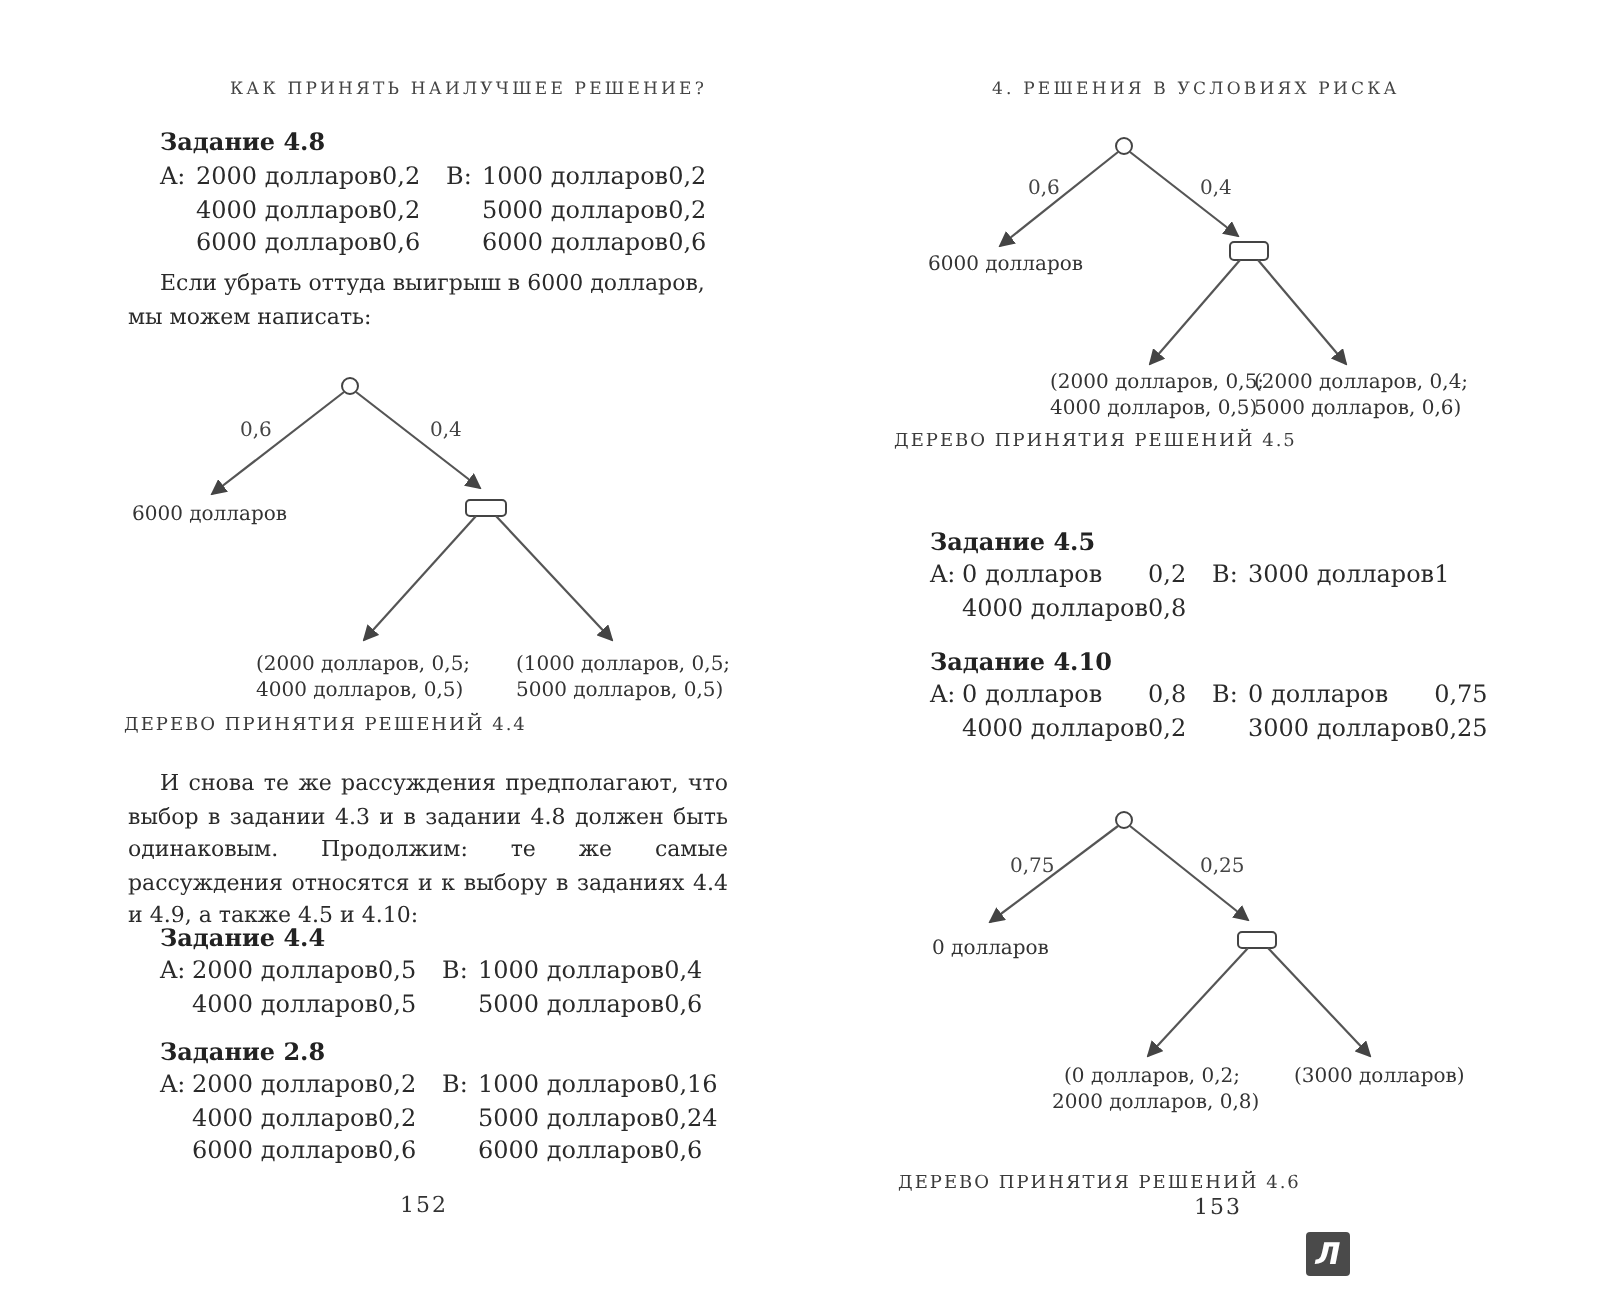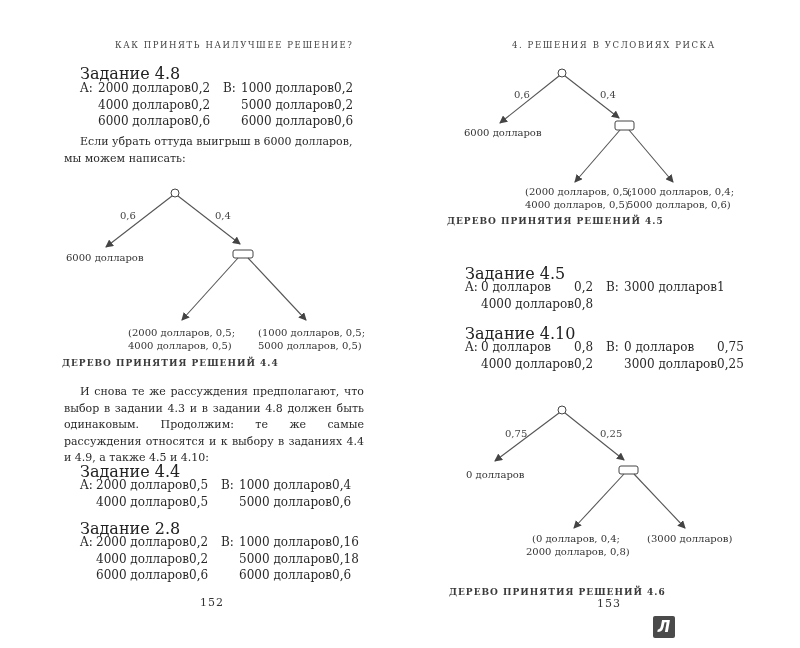--- a/index.html
+++ b/index.html
@@ -6,26 +6,26 @@
   body {
     width: 800px; height: 648px; position: relative; overflow: hidden;
     background: #ffffff; color: #2a2a2a;
     font-family: "DejaVu Serif", "Liberation Serif", serif;
   }
   .abs { position: absolute; white-space: nowrap; }
   .runhead {
     font-size: 8.5px; letter-spacing: 1.6px; color: #444;
     text-transform: uppercase;
   }
-  .task-title { font-weight: normal; font-size: 16px; color: #222; }
+  .task-title { font-weight: bold; font-size: 12px; color: #222; }
   .tbl { font-size: 12px; line-height: 16.5px; color: #2a2a2a; }
   .tbl td { padding: 0; vertical-align: top; }
   .para { font-size: 11px; line-height: 16.5px; color: #2a2a2a; white-space: normal; }
   .caption {
-    font-weight: bold; font-size: 9px; letter-spacing: 1px; color: #3a3a3a;
+    font-weight: normal; font-size: 9px; letter-spacing: 1px; color: #3a3a3a;
     text-transform: uppercase; font-variant: small-caps;
   }
   .small { font-size: 10px; color: #333; line-height: 13px; text-align: center; }
   .plabel { font-size: 10px; color: #444; }
   .pagenum { font-size: 11px; color: #333; letter-spacing: 1px; }
   svg.tree { position: absolute; left: 0; top: 0; overflow: visible; }
   .logo {
     position: absolute; width: 22px; height: 22px; background: #4a4a4a;
     border-radius: 2px; color: #fff; font-family: "DejaVu Sans", sans-serif;
     font-weight: bold; font-style: italic; font-size: 15px; line-height: 22px; text-align: center;
@@ -129,38 +129,38 @@
       <td style="width:18px">B:</td>
       <td style="width:84px">1000 долларов</td>
       <td>0,16</td>
     </tr>
     <tr>
       <td></td>
       <td>4000 долларов</td>
       <td>0,2</td>
       <td></td>
       <td>5000 долларов</td>
-      <td>0,18</td>
+      <td>0,24</td>
     </tr>
     <tr>
       <td></td>
       <td>6000 долларов</td>
       <td>0,6</td>
       <td></td>
       <td>6000 долларов</td>
       <td>0,6</td>
     </tr>
   </tbody>
     </table>
 
   <div class="abs pagenum" style="left:200px; top:596px;">152</div>
 </div>
 
 <div>
-  <div class="abs runhead" style="left:512px; top:40px;">4. Решения в условиях риска</div>
+  <div class="abs runhead" style="left:496px; top:40px;">4. Решения в условиях риска</div>
 
   <svg class="tree" width="800" height="648">
     <defs>
       <marker id="arr2" markerWidth="8" markerHeight="8" refX="7" refY="4" orient="auto" markerUnits="userSpaceOnUse">
         <path d="M0,0 L8,4 L0,8 Z" fill="#444"></path>
       </marker>
     </defs>
     <circle cx="562" cy="73" r="4" fill="#fff" stroke="#444" stroke-width="1"></circle>
     <line x1="559" y1="76" x2="500" y2="123" stroke="#555" stroke-width="1.1" marker-end="url(#arr2)"></line>
     <line x1="565" y1="76" x2="619" y2="118" stroke="#555" stroke-width="1.1" marker-end="url(#arr2)"></line>
@@ -176,21 +176,21 @@
     <line x1="634" y1="474" x2="685" y2="528" stroke="#555" stroke-width="1.1" marker-end="url(#arr2)"></line>
   </svg>
   <div class="abs plabel" style="left:514px; top:89px;">0,6</div>
   <div class="abs plabel" style="left:600px; top:89px;">0,4</div>
   <div class="abs small" style="left:464px; top:126px;">6000 долларов</div>
   <div class="abs small" style="left:525px; top:185px; width:100px;">
     <div>(2000 долларов, 0,5;</div>
     <div>4000 долларов, 0,5)</div>
   </div>
   <div class="abs small" style="left:627px; top:185px; width:100px;">
-    <div>(1000 долларов, 0,4;</div>
+    <div>(2000 долларов, 0,4;</div>
     <div>5000 долларов, 0,6)</div>
   </div>
   <div class="abs caption" style="left:447px; top:216px;">Дерево принятия решений 4.5</div>
 
   <div class="abs task-title" style="left:465px; top:264px;">Задание 4.5</div>
   <table class="abs tbl" style="left:465px; top:279px; border-collapse:collapse;">
     <tbody>
         <tr>
       <td style="width:16px">A:</td>
       <td style="width:80px">0 долларов</td>
@@ -229,21 +229,21 @@
       <td>3000 долларов</td>
       <td>0,25</td>
     </tr>
   </tbody>
     </table>
 
   <div class="abs plabel" style="left:505px; top:428px;">0,75</div>
   <div class="abs plabel" style="left:600px; top:428px;">0,25</div>
   <div class="abs small" style="left:466px; top:468px;">0 долларов</div>
   <div class="abs small" style="left:526px; top:532px; width:100px;">
-    <div>(0 долларов, 0,4;</div>
+    <div>(0 долларов, 0,2;</div>
     <div>2000 долларов, 0,8)</div>
   </div>
   <div class="abs small" style="left:647px; top:532px; width:80px;">
     <div>(3000 долларов)</div>
   </div>
   <div class="abs caption" style="left:449px; top:567px;margin-top:20px;">Дерево принятия решений 4.6</div>
 
   <div class="abs pagenum" style="left:597px; top:597px;">153</div>
 
   <div class="logo" style="left:653px; top:616px;">Л</div>

